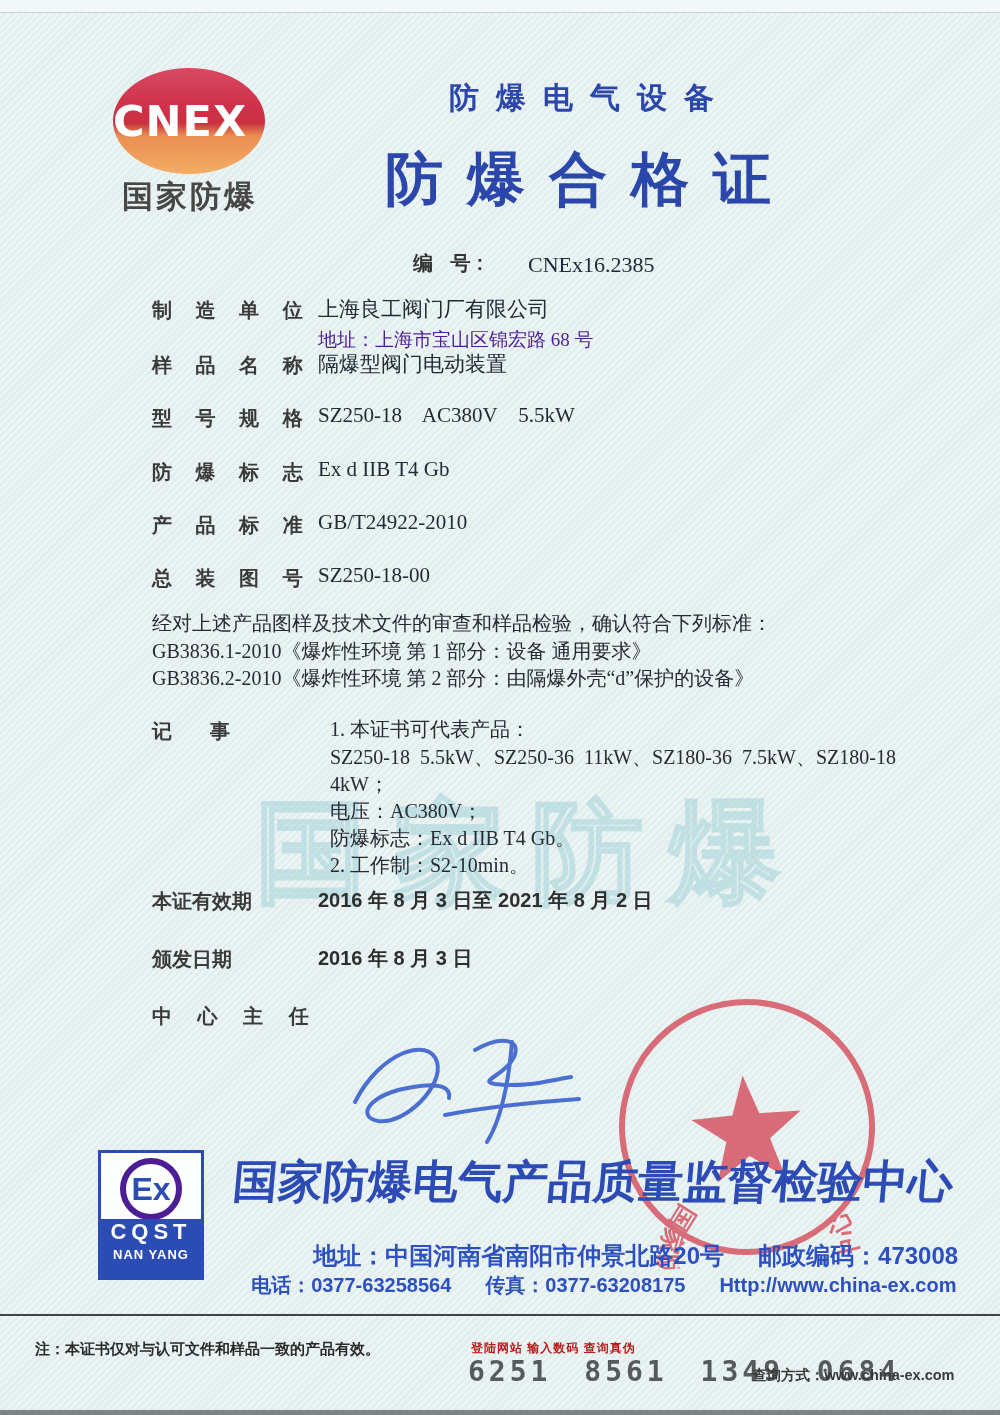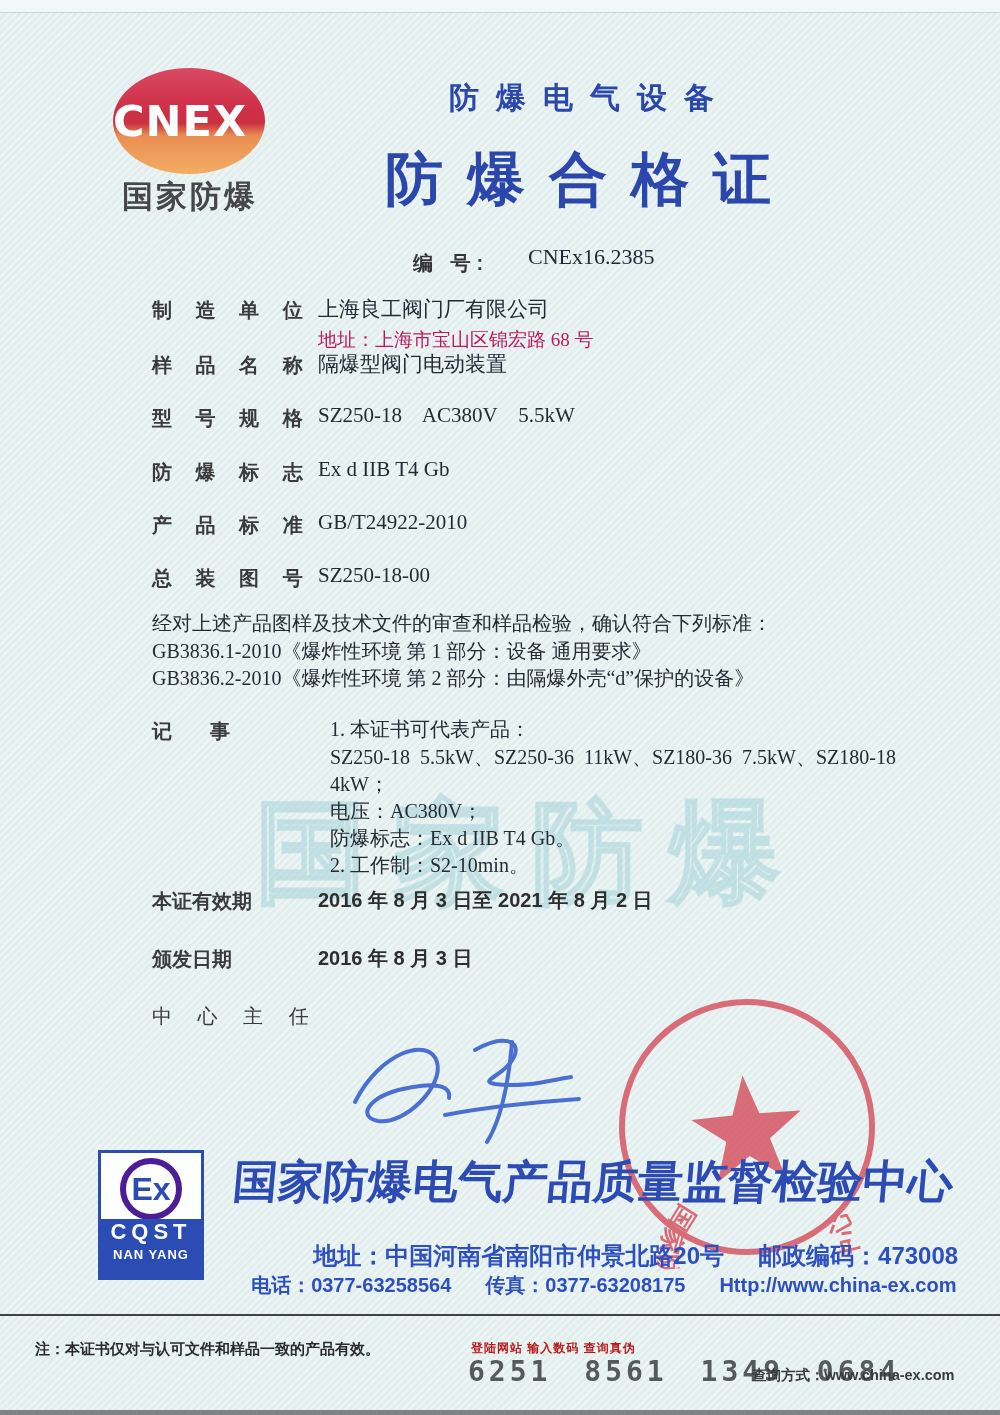--- a/index.html
+++ b/index.html
@@ -27,33 +27,33 @@
   .cnex-text{color:#ffffff;font-weight:bold;font-size:43px;letter-spacing:1px;font-family:"DejaVu Sans",sans-serif;}
   .cnex-caption{left:105px;top:176px;width:170px;text-align:center;font-size:31px;color:#474747;letter-spacing:3px;font-weight:600;}
 
   
   .title-wrap{left:330px;top:78px;width:520px;text-align:center;color:#2c47ab;}
   .doc-subtitle{font-size:30px;font-weight:bold;letter-spacing:17px;}
   .doc-title{margin-top:22px;font-size:58px;font-weight:bold;letter-spacing:24px;white-space:nowrap;}
 
   
   .certno-label{left:413px;top:250px;font-size:20px;font-weight:600;color:#333;letter-spacing:6px;}
-  .certno-value{left:528px;top:244px;font-size:22px;color:#20293a;font-family:"Liberation Serif",serif;}
+  .certno-value{left:528px;top:252px;font-size:22px;color:#20293a;font-family:"Liberation Serif",serif;}
 
   .flabel{left:152px;font-size:20px;font-weight:600;color:#3a3a3a;letter-spacing:9px;white-space:nowrap;}
   .fvalue{left:318px;font-size:21px;color:#222a35;font-family:"Liberation Serif",serif;white-space:pre;}
-  .fextra{left:318px;font-size:19px;color:#be185d;font-family:"Liberation Serif",serif;white-space:pre;}
+  .fextra{left:318px;font-size:19px;color:#4c1d95;font-family:"Liberation Serif",serif;white-space:pre;}
 
   .para{left:152px;font-size:20px;color:#242b34;font-family:"Liberation Serif",serif;white-space:pre;}
   .nline{left:330px;font-size:20px;color:#242b34;font-family:"Liberation Serif",serif;white-space:pre;}
 
   .dlabel{left:152px;font-size:20px;font-weight:600;color:#3a3a3a;white-space:nowrap;text-align:right;}
   .dvalue{left:318px;font-size:20px;font-weight:600;color:#2e2e2e;white-space:pre;}
 
-  .director{left:152px;top:1003px;font-size:20px;font-weight:400;color:#3a3a3a;letter-spacing:10px;}
+  .director{left:152px;top:1003px;font-size:20px;font-weight:700;color:#3a3a3a;letter-spacing:10px;}
 
   
   .watermark{
     left:255px;top:778px;font-size:112px;font-weight:bold;letter-spacing:26px;white-space:nowrap;
     color:rgba(175,218,222,.14);-webkit-text-stroke:2px rgba(150,206,212,.42);
     pointer-events:none;
   }
 
   
   .seal{left:612px;top:992px;width:270px;height:270px;opacity:.82;transform:rotate(-5deg);}

